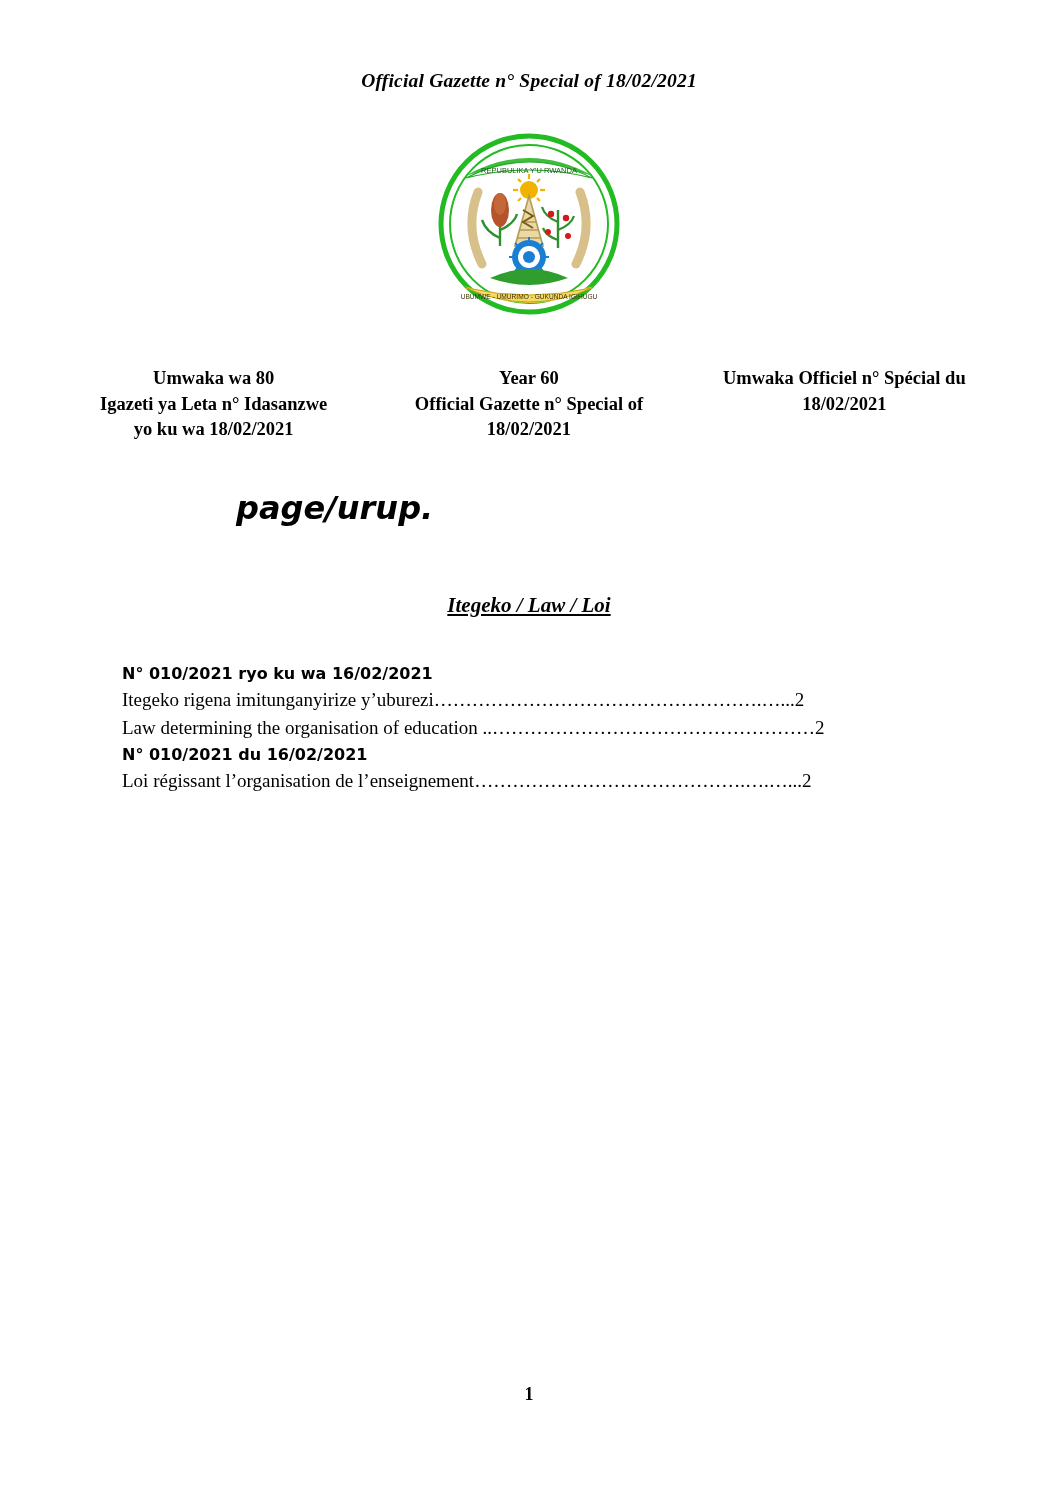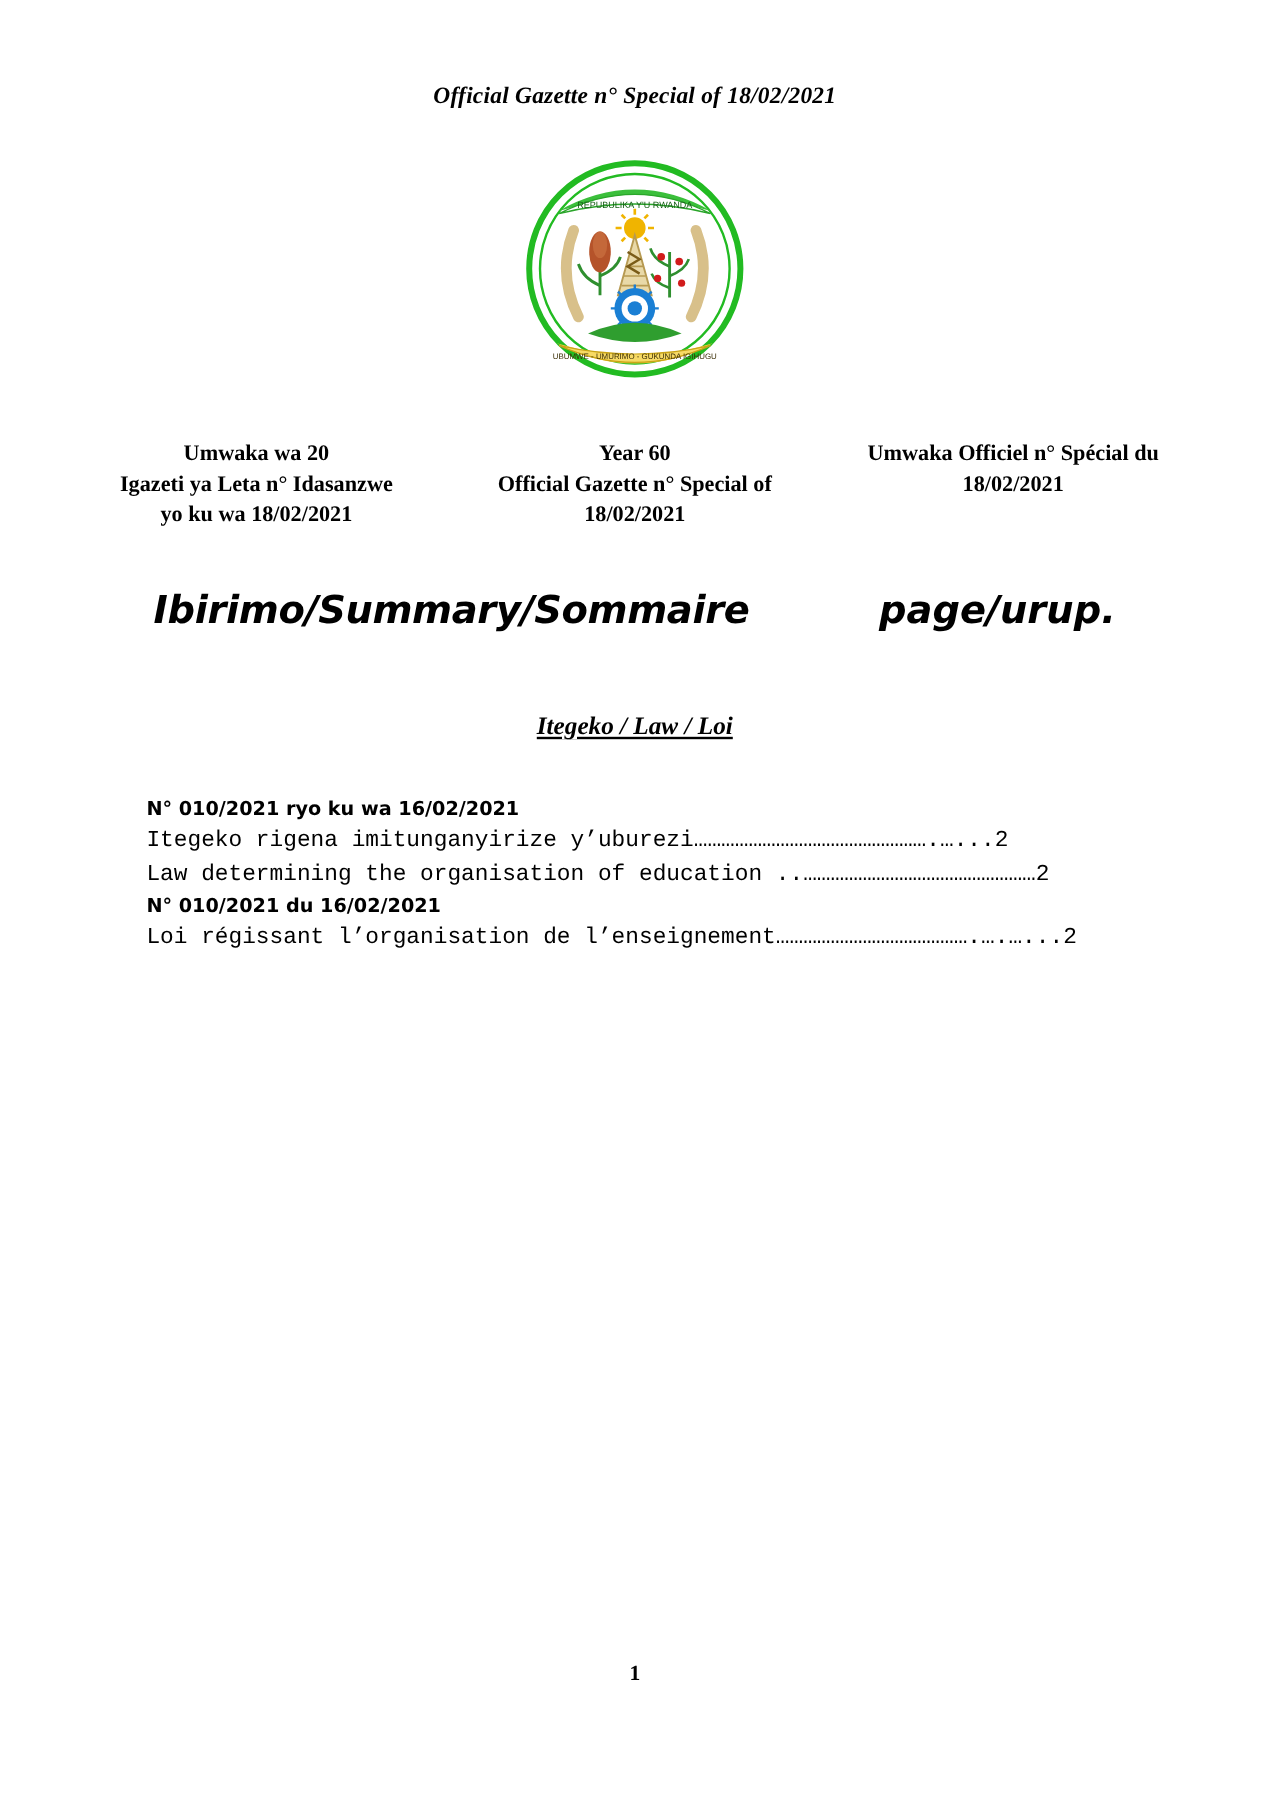--- a/index.html
+++ b/index.html
@@ -104,21 +104,20 @@
   .entry-title {
     font-family: "DejaVu Sans", sans-serif;
     font-weight: bold;
     font-size: 16px;
     line-height: 1.52;
   }
   .entry-desc {
     font-size: 19px;
     line-height: 1.5;
     white-space: nowrap;
-    font-family: Liberation Mono, monospace;
   }
   .dots {
     letter-spacing: 0px;
   }
 
   
   .footer {
     position: absolute;
     bottom: 92px;
     left: 0;
@@ -209,37 +208,36 @@
 
         <path d="M44 168 Q109 202 174 168 Q109 188 44 168 Z" fill="#f3c93a"></path>
         <path d="M46 170 Q109 198 172 170 Q109 184 46 170 Z" fill="#f7da65" stroke="#c9a416" stroke-width="1"></path>
         <text x="109" y="181" font-size="6.6" fill="#3a2e05" text-anchor="middle" font-family="'Liberation Sans', sans-serif">UBUMWE - UMURIMO - GUKUNDA IGIHUGU</text>
       </svg>
     </div>
   </div>
 
   <div class="cols">
     <div class="col">
-      <div>Umwaka wa 20</div>
+      <div>Umwaka wa 80</div>
       <div>Igazeti ya Leta n° Idasanzwe</div>
       <div>yo ku wa 18/02/2021</div>
     </div>
     <div class="col">
       <div>Year 60</div>
       <div>Official Gazette n° Special of</div>
       <div>18/02/2021</div>
     </div>
     <div class="col">
       <div>Umwaka Officiel n° Spécial du</div>
       <div>18/02/2021</div>
     </div>
   </div>
 
   <div class="summary-row">
-    <div class="summary-title">Ibirimo/Summary/Sommaire</div>
     <div class="summary-page">page/urup.</div>
   </div>
 
   <div class="section-heading">Itegeko / Law / Loi</div>
 
   <div class="entries">
 
     <div class="entry">
       <div class="entry-title">N° 010/2021 ryo ku wa 16/02/2021</div>
       <div class="entry-desc"><span>Itegeko rigena imitunganyirize y’uburezi</span><span class="dots">…………………………………………….…...</span><span>2</span></div>

